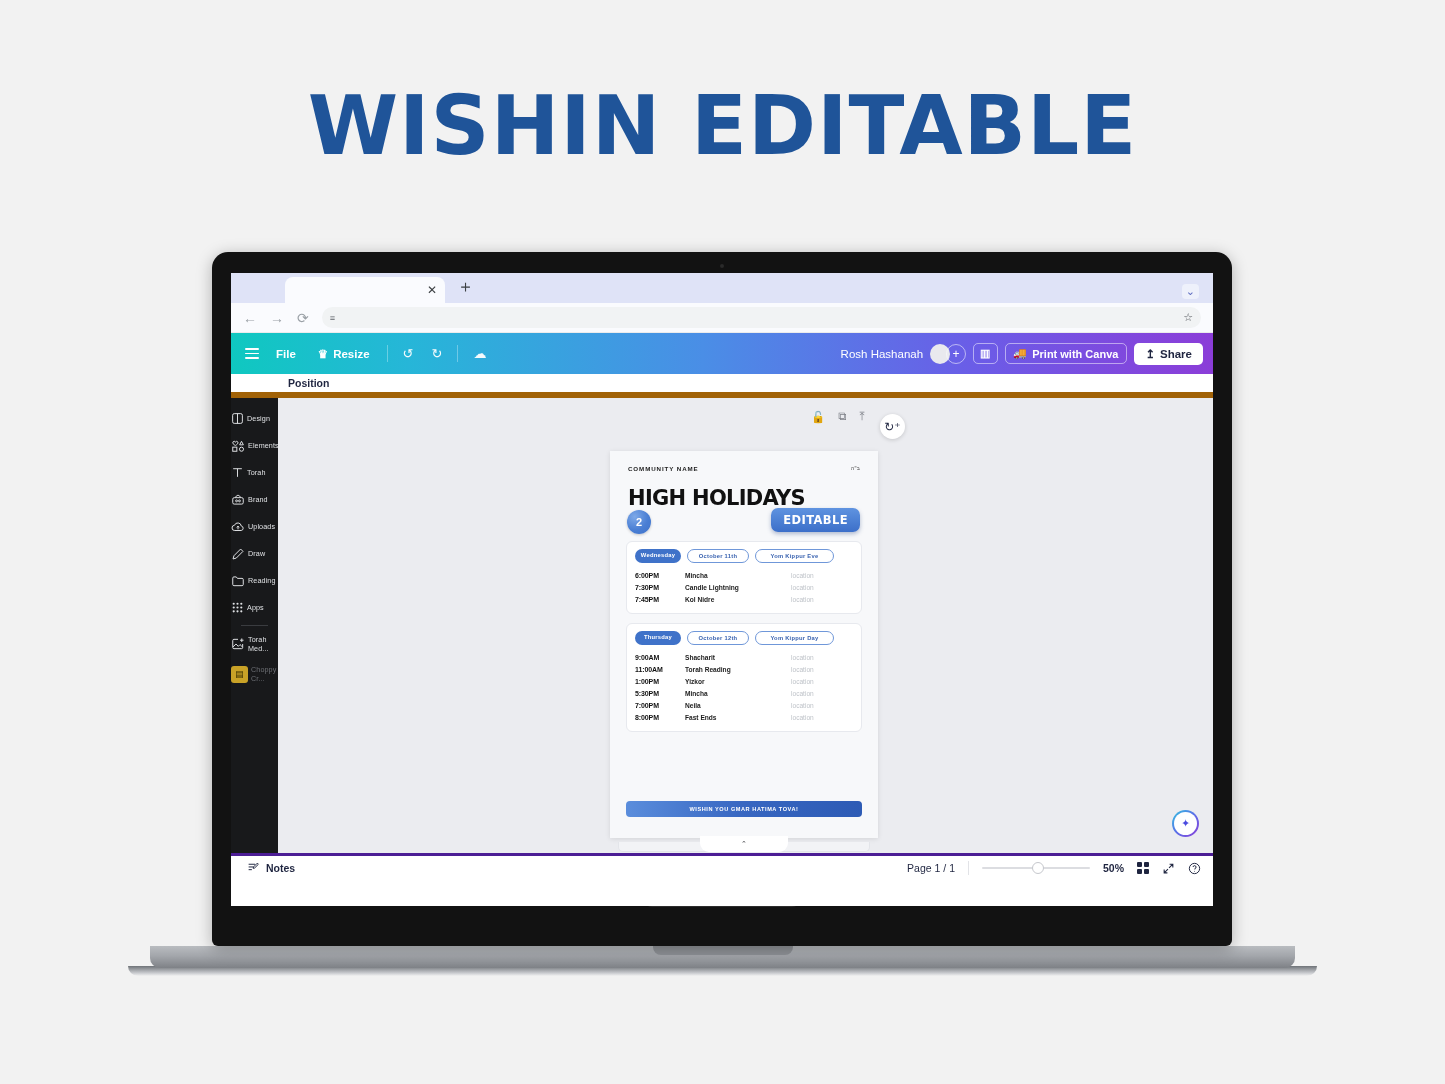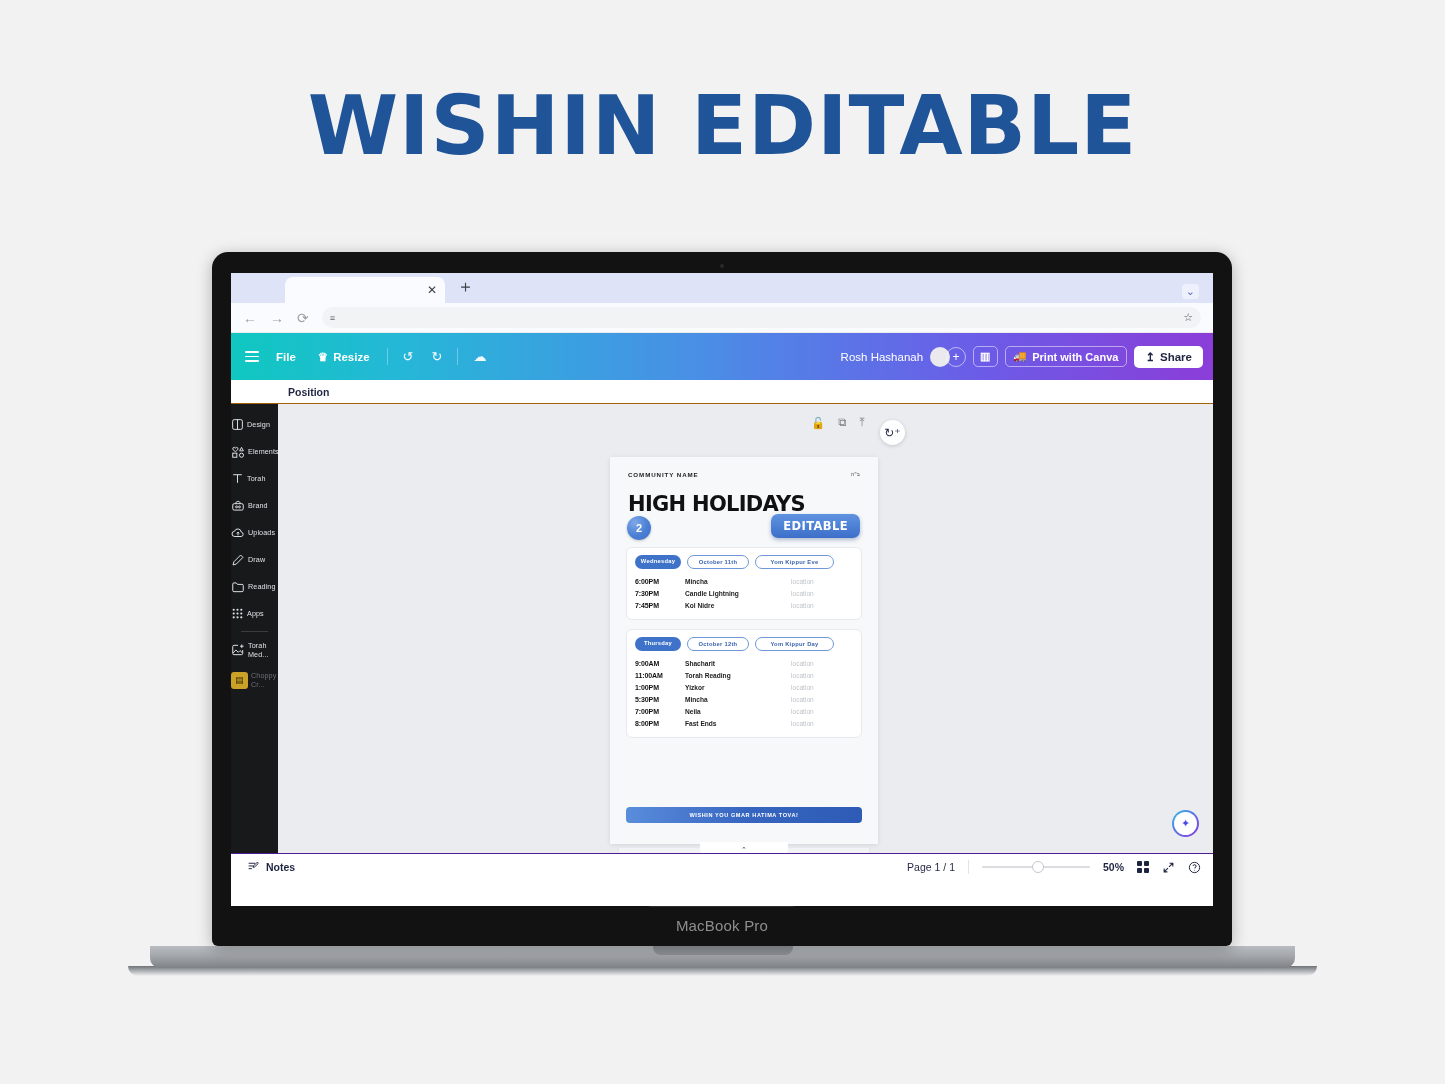--- a/index.html
+++ b/index.html
@@ -89,21 +89,21 @@
     flex: 1; height: 21px; background: #f1f3f4; border-radius: 11px;
     display:flex; align-items:center; padding: 0 8px; gap:6px; position: relative;
   }
   .url-settings { font-size: 9px; color:#5f6368; letter-spacing:-1px; }
   .star { position:absolute; right: 8px; font-size: 11px; color:#5f6368; }
 
   
   .canva { position: relative; height: 547px; display:flex; flex-direction: column; }
 
   .topbar {
-    height: 47px; flex: none;
+    height: 41px; flex: none;
     background: linear-gradient(90deg,#0fc8c0 0%,#26b6d8 18%,#4a8ee6 48%,#6b5ce7 76%,#8b3dd8 100%);
     display:flex; align-items:center; padding: 0 8px; gap: 0;
   }
   .hamburger { width: 26px; display:flex; flex-direction:column; gap:3px; padding: 0 6px; }
   .hamburger i { display:block; height:1.5px; background:#fff; border-radius:1px; }
   .tb-item { color:#fff; font-size:11.5px; font-weight:600; padding: 0 11px; display:flex; align-items:center; gap:5px; white-space:nowrap; }
   .tb-sep { width:1px; height:17px; background:rgba(255,255,255,.32); margin:0 6px; }
   .tb-ico { color:#fff; font-size:13px; padding: 0 9px; opacity:.95; }
   .tb-right { margin-left:auto; display:flex; align-items:center; gap:7px; padding-right:2px; }
   .doc-title { color:#fff; font-size:11.5px; font-weight:400; }
@@ -115,21 +115,21 @@
     border:1px solid rgba(255,255,255,.5); border-radius:5px; height:21px;
     display:flex; align-items:center; gap:5px; padding: 0 8px; color:#fff; font-size:11px; font-weight:600;
   }
   .pill.icononly { padding: 0 6px; }
   .share-btn {
     background:#fff; color:#1f2540; border-radius:5px; height:22px; padding: 0 11px;
     display:flex; align-items:center; gap:5px; font-size:11.5px; font-weight:700;
   }
 
   .posbar {
-    height: 24px; flex:none; background:#fff; border-bottom:1px solid #a16207;
+    height: 24px; flex:none; background:#fff; border-bottom:6px solid #a16207;
     display:flex; align-items:center; padding-left: 57px;
   }
   .posbar span { font-size:10.5px; font-weight:700; color:#1f2540; }
 
   .body { flex:1; display:flex; min-height:0; }
 
   .sidebar {
     width: 47px; flex:none; background:#18191b; color:#fff;
     display:flex; flex-direction:column; align-items:center; padding-top: 6px; position:relative;
   }
@@ -224,21 +224,21 @@
     background: linear-gradient(135deg,#31c5e0 0%, #5b6de8 50%, #8b3dd8 100%);
     display:flex; align-items:center; justify-content:center;
   }
   .magic-inner {
     width: 23px; height: 23px; border-radius:50%; background:#fff;
     display:flex; align-items:center; justify-content:center; font-size:11px; color:#4b4ce0;
   }
 
   
   .statusbar {
-    height: 27px; flex:none; background:#fff; border-top:1px solid #4c1d95;
+    height: 27px; flex:none; background:#fff; border-top:3px solid #4c1d95;
     display:flex; align-items:center; padding: 0 12px; gap: 8px;
   }
   .notes { display:flex; align-items:center; gap:6px; font-size:10.5px; font-weight:600; color:#1f2540; padding-left:4px; }
   .sb-right { margin-left:auto; display:flex; align-items:center; gap:13px; }
   .pagecount { font-size:10.5px; color:#1f2540; font-weight:500; }
   .vsep { width:1px; height:14px; background:#e2e3e7; }
   .slider { width:108px; height:14px; position:relative; display:flex; align-items:center; }
   .slider-track { width:100%; height:2.5px; background:#dcdde1; border-radius:2px; }
   .slider-knob {
     position:absolute; left: 52%; margin-left:-6px; width:12px; height:12px; border-radius:50%;
@@ -256,21 +256,20 @@
   <div class="headline">WISHIN EDITABLE</div>
 </div>
 
 <div class="laptop">
   <div class="base-shadow"></div>
   <div class="base"></div>
 
   <div class="lid">
     <div class="camera-dot"></div>
     <div class="notch"></div>
-    <div class="macbook-label">MacBook Pro</div>
 
     <div class="screen">
 
       <div class="tabstrip">
         <div class="tab">
           <span></span>
           <span class="tab-x">✕</span>
         </div>
         <span class="tab-plus">＋</span>
         <span class="tab-chev">⌄</span>

